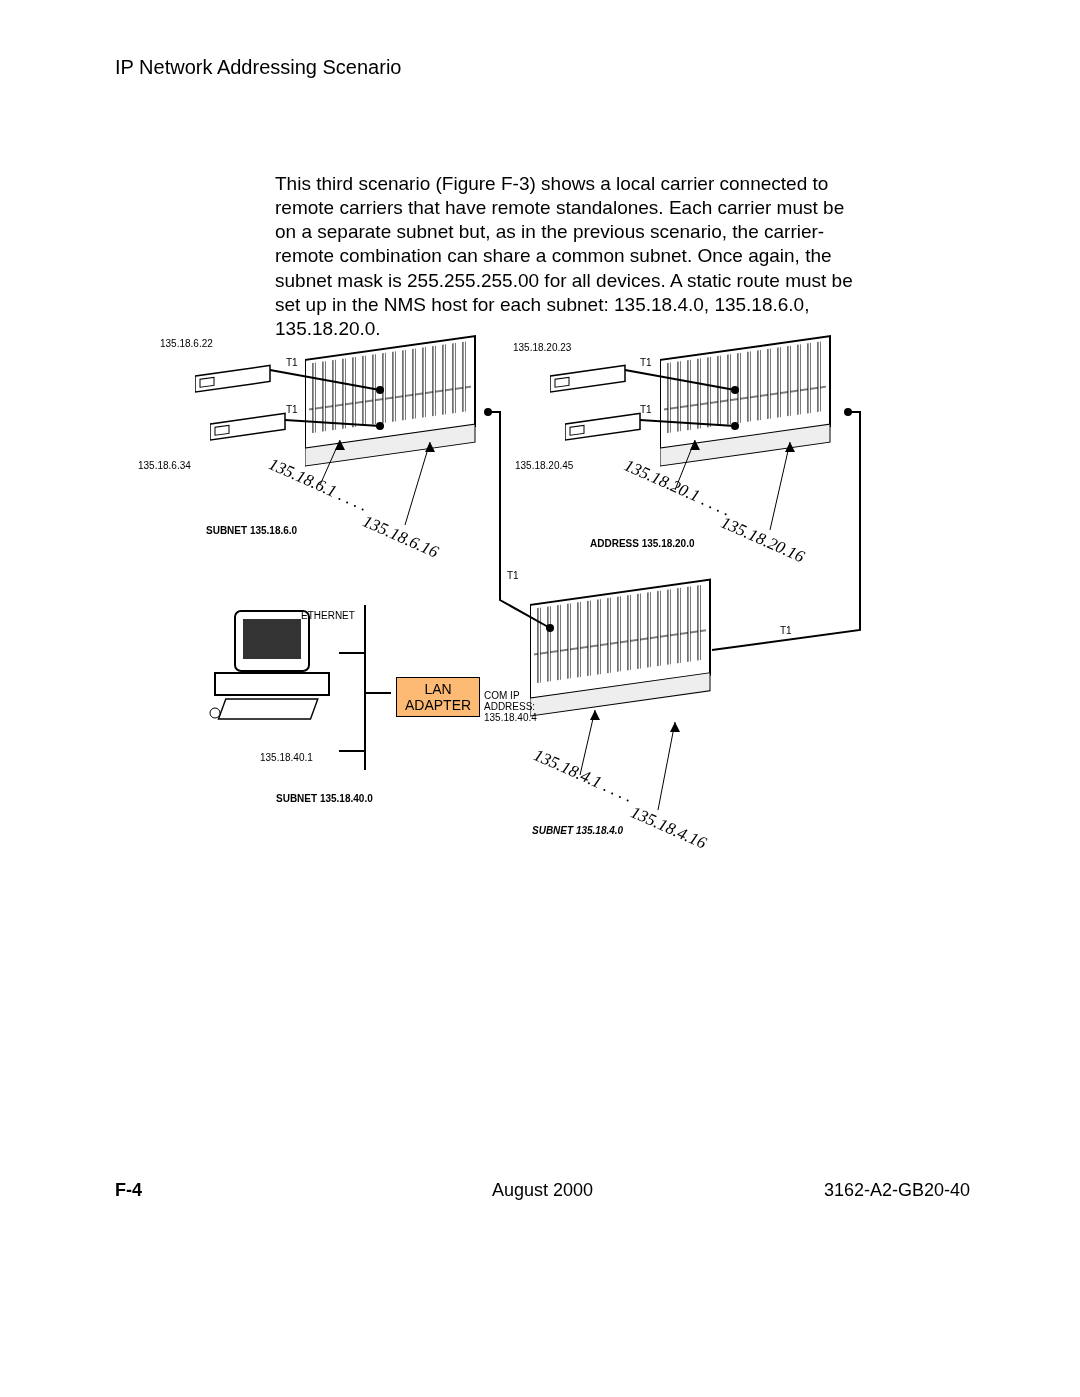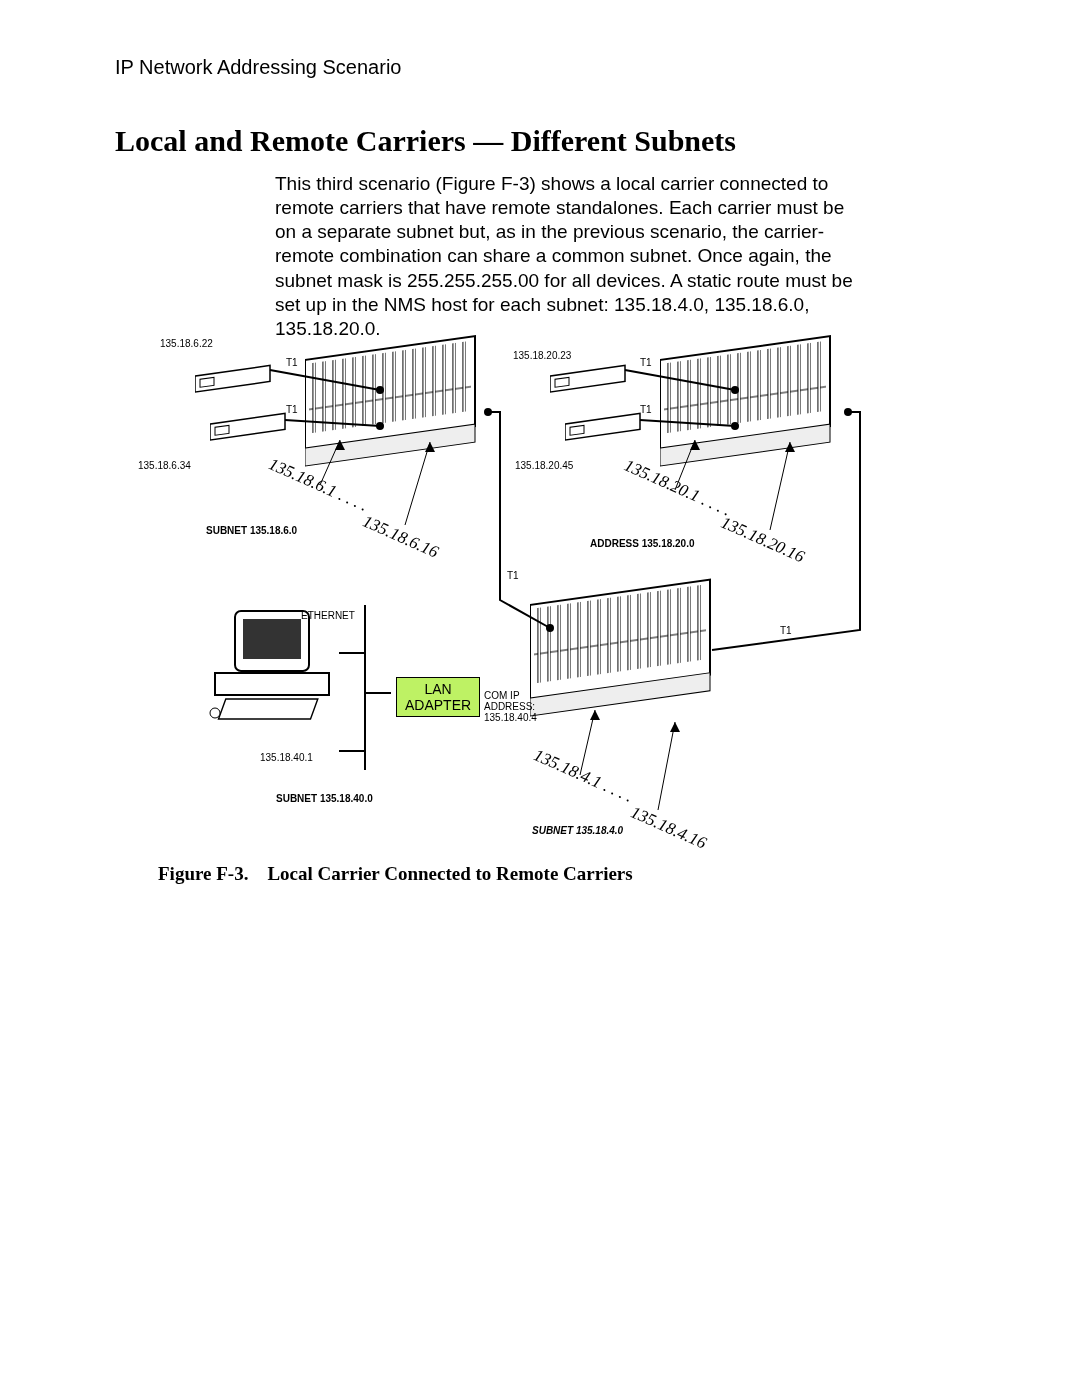--- a/index.html
+++ b/index.html
@@ -81,21 +81,21 @@
 
   
   .carrier-svg { position: absolute; }
   .lan-box {
     position: absolute;
     border: 1px solid #000;
     font-family: Helvetica, Arial, sans-serif;
     font-size: 14px;
     text-align: center;
     padding: 3px 8px;
-    background: #bef264;
+    background: #fdba74;
     line-height: 1.15;
   }
   .eth-line-v {
     position: absolute;
     width: 2px;
     background: #000;
   }
   .eth-tick {
     position: absolute;
     height: 2px;
@@ -103,21 +103,20 @@
     background: #000;
   }
 </style>
 </head>
 <body>
 
 <div class="page">
 
   <div class="header">IP Network Addressing Scenario</div>
 
-  <div class="title">Local and Remote Carriers — Different Subnets</div>
 
   <div class="body-text">This third scenario (Figure F-3) shows a local carrier connected to remote carriers that have remote standalones. Each carrier must be on a separate subnet but, as in the previous scenario, the carrier-remote combination can share a common subnet. Once again, the subnet mask is 255.255.255.00 for all devices. A static route must be set up in the NMS host for each subnet: 135.18.4.0, 135.18.6.0, 135.18.20.0.</div>
 
   <div class="figure-area">
 
     <svg class="carrier-svg" style="left:155px; top:0;" width="190" height="150">
       <defs>
         <pattern id="slots1" x="0" y="0" width="10" height="80" patternUnits="userSpaceOnUse">
           <rect x="0" y="0" width="8" height="80" fill="#fff" stroke="#000"></rect>
         </pattern>
@@ -229,21 +228,21 @@
     <div class="eth-line-v" style="left:214px; top:275px; height:165px;"></div>
     <div class="eth-tick" style="left:189px; top:322px;"></div>
     <div class="eth-tick" style="left:215px; top:362px;"></div>
     <div class="eth-tick" style="left:189px; top:420px;"></div>
 
     <div class="lan-box" style="left:246px; top:347px;"><span style="white-space: pre-line;">LAN
 ADAPTER</span></div>
 
     <span class="figure-label" style="left:10px; top:8px;">135.18.6.22</span>
     <span class="figure-label" style="left:-12px; top:130px;text-align:center;">135.18.6.34</span>
-    <span class="figure-label" style="left:363px; top:20px;">135.18.20.23</span>
+    <span class="figure-label" style="left:363px; top:12px;">135.18.20.23</span>
     <span class="figure-label" style="left:365px; top:130px;">135.18.20.45</span>
 
     <span class="figure-label" style="left:136px; top:27px;">T1</span>
     <span class="figure-label" style="left:136px; top:74px;">T1</span>
     <span class="figure-label" style="left:490px; top:27px;">T1</span>
     <span class="figure-label" style="left:490px; top:74px;">T1</span>
     <span class="figure-label" style="left:357px; top:240px;">T1</span>
     <span class="figure-label" style="left:630px; top:295px;">T1</span>
 
     <span class="figure-label" style="left:151px; top:280px;text-align:right;">ETHERNET</span>
@@ -261,19 +260,20 @@
 
     <span class="figure-label rot" style="left:115px; top:145px;">135.18.6.1 . . . .</span>
     <span class="figure-label rot" style="left:210px; top:197px;">135.18.6.16</span>
     <span class="figure-label rot" style="left:470px; top:148px;">135.18.20.1 . . . .</span>
     <span class="figure-label rot" style="left:568px; top:200px;">135.18.20.16</span>
     <span class="figure-label rot" style="left:380px; top:436px;">135.18.4.1 . . . .</span>
     <span class="figure-label rot" style="left:478px; top:488px;">135.18.4.16</span>
 
   </div>
 
-  <div class="caption">
-    <span>Figure F-3.</span>&nbsp;&nbsp;&nbsp;
-    <span>Local Carrier Connected to Remote Carriers</span>
+
+  <div class="footer">
+    <span class="page-num">F-4</span>
+    <span class="date">August 2000</span>
+    <span class="doc-id">3162-A2-GB20-40</span>
   </div>
 
-
 </div>
 
 </body></html>

